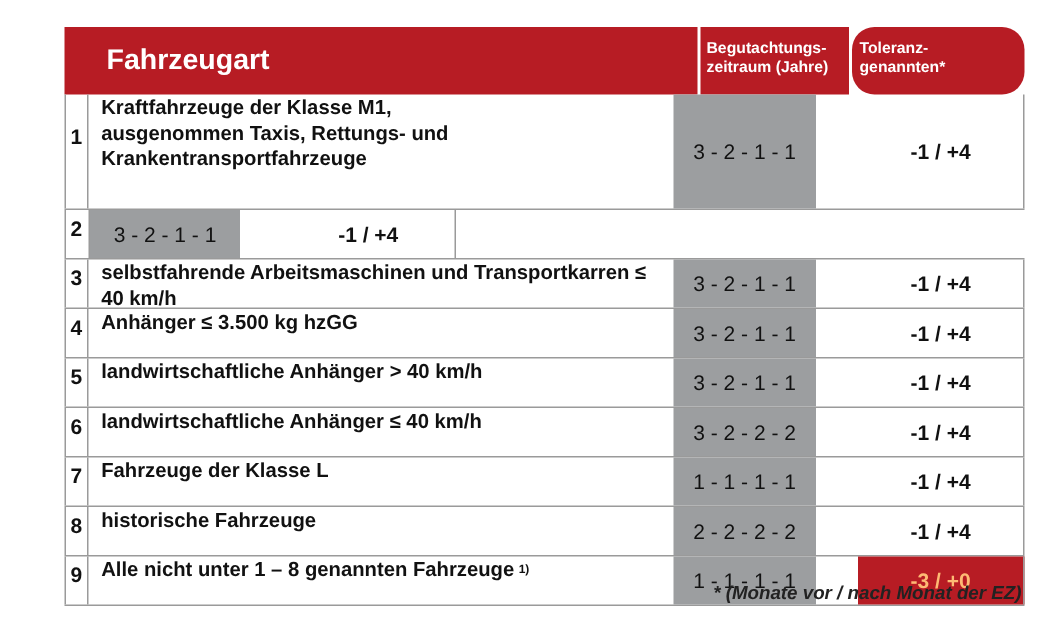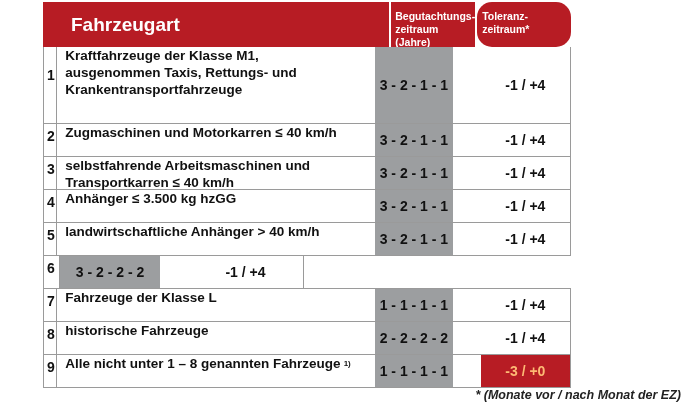--- a/index.html
+++ b/index.html
@@ -1,61 +1,60 @@
 <!DOCTYPE html>
 <html><head>
 <meta charset="utf-8">
 <style>
   html,body{margin:0;padding:0;background:#fff;}
   body{width:700px;height:420px;position:relative;overflow:hidden;font-family:"Liberation Sans",sans-serif;}
-  .tbl{position:absolute;left:43px;top:2px;width:528px;}
+  .tbl{position:absolute;left:43px;top:18px;width:640px;}
   .hdr{display:flex;height:45px;background:#fff;}
   .hdr .h-main{width:422px;background:#b71c24;color:#fff;font-size:19px;font-weight:bold;display:flex;align-items:center;padding-left:28px;box-sizing:border-box;margin-right:2px;}
   .hdr .h-period{width:99px;background:#b71c24;color:#fff;font-size:10.5px;font-weight:bold;padding:8px 0 16px 4px;box-sizing:border-box;line-height:13px;margin-right:2px;}
   .hdr .h-tol{width:115px;background:#b71c24;color:#fff;font-size:10.5px;font-weight:bold;padding:8px 0 0 5px;box-sizing:border-box;line-height:13px;border-radius:15px;}
   .row{display:flex;border-bottom:1.5px solid #9a9a9a;box-sizing:border-box;}
   .row .num{width:17px;border-left:1.5px solid #9a9a9a;border-right:1.5px solid #9a9a9a;font-size:14px;font-weight:bold;padding:4px 0 0 3px;box-sizing:border-box;color:#111;}
   .row .desc{width:407px;font-size:13.5px;font-weight:bold;color:#111;padding-left:8px;display:flex;align-items:flex-start;box-sizing:border-box;line-height:17px;}
-  .row .period{width:100px;background:#9c9ea0;font-size:14px;font-weight:bold;color:#111;display:flex;align-items:center;justify-content:center;}
+  .row .period{width:100px;background:#9c9ea0;font-size:14px;font-weight:normal;color:#111;display:flex;align-items:center;justify-content:center;}
   .row .tol{width:116px;font-size:14px;font-weight:bold;color:#111;display:flex;align-items:center;justify-content:center;border-right:1.5px solid #9a9a9a;box-sizing:border-box;margin-left:28px;}
   .row .tol.hl{background:#b71c24;color:#fdba74;}
   .row sup{font-size:8px;margin-left:3px;}
   .foot{position:absolute;right:19px;top:388px;font-size:12.5px;font-weight:bold;color:#222;font-style:italic;}
 </style>
 </head>
 <body>
 
 <div class="tbl">
   <div class="hdr">
     <div class="h-main">Fahrzeugart</div>
     <div class="h-period">
       <div>Begutachtungs-</div>
       <div>zeitraum (Jahre)</div>
     </div>
     <div class="h-tol">
       <div>Toleranz-</div>
-      <div>zeitraum*</div>
+      <div>genannten*</div>
     </div>
   </div>
 
   <div class="row" style="height:77px">
     <div class="num" style="padding-top:20px">1</div>
     <div class="desc">
       <div>
           <div>Kraftfahrzeuge der Klasse M1,</div>
           <div>ausgenommen Taxis, Rettungs- und Krankentransportfahrzeuge</div>
         </div>
     </div>
     <div class="period">3 - 2 - 1 - 1</div>
     <div class="tol">-1 / +4</div>
   </div>
 
   <div class="row" style="height:33px">
     <div class="num">2</div>
-    <div class="desc">Zugmaschinen und Motorkarren ≤ 40 km/h</div>
     <div class="period">3 - 2 - 1 - 1</div>
     <div class="tol">-1 / +4</div>
   </div>
 
   <div class="row" style="height:33px">
     <div class="num">3</div>
     <div class="desc">selbstfahrende Arbeitsmaschinen und Transportkarren ≤ 40 km/h</div>
     <div class="period">3 - 2 - 1 - 1</div>
     <div class="tol">-1 / +4</div>
   </div>
@@ -69,20 +68,21 @@
 
   <div class="row" style="height:33px">
     <div class="num">5</div>
     <div class="desc">landwirtschaftliche Anhänger &gt; 40 km/h</div>
     <div class="period">3 - 2 - 1 - 1</div>
     <div class="tol">-1 / +4</div>
   </div>
 
   <div class="row" style="height:33px">
     <div class="num">6</div>
+    <div class="desc">landwirtschaftliche Anhänger ≤ 40 km/h</div>
     <div class="period">3 - 2 - 2 - 2</div>
     <div class="tol">-1 / +4</div>
   </div>
 
   <div class="row" style="height:33px">
     <div class="num">7</div>
     <div class="desc">Fahrzeuge der Klasse L</div>
     <div class="period">1 - 1 - 1 - 1</div>
     <div class="tol">-1 / +4</div>
   </div>

